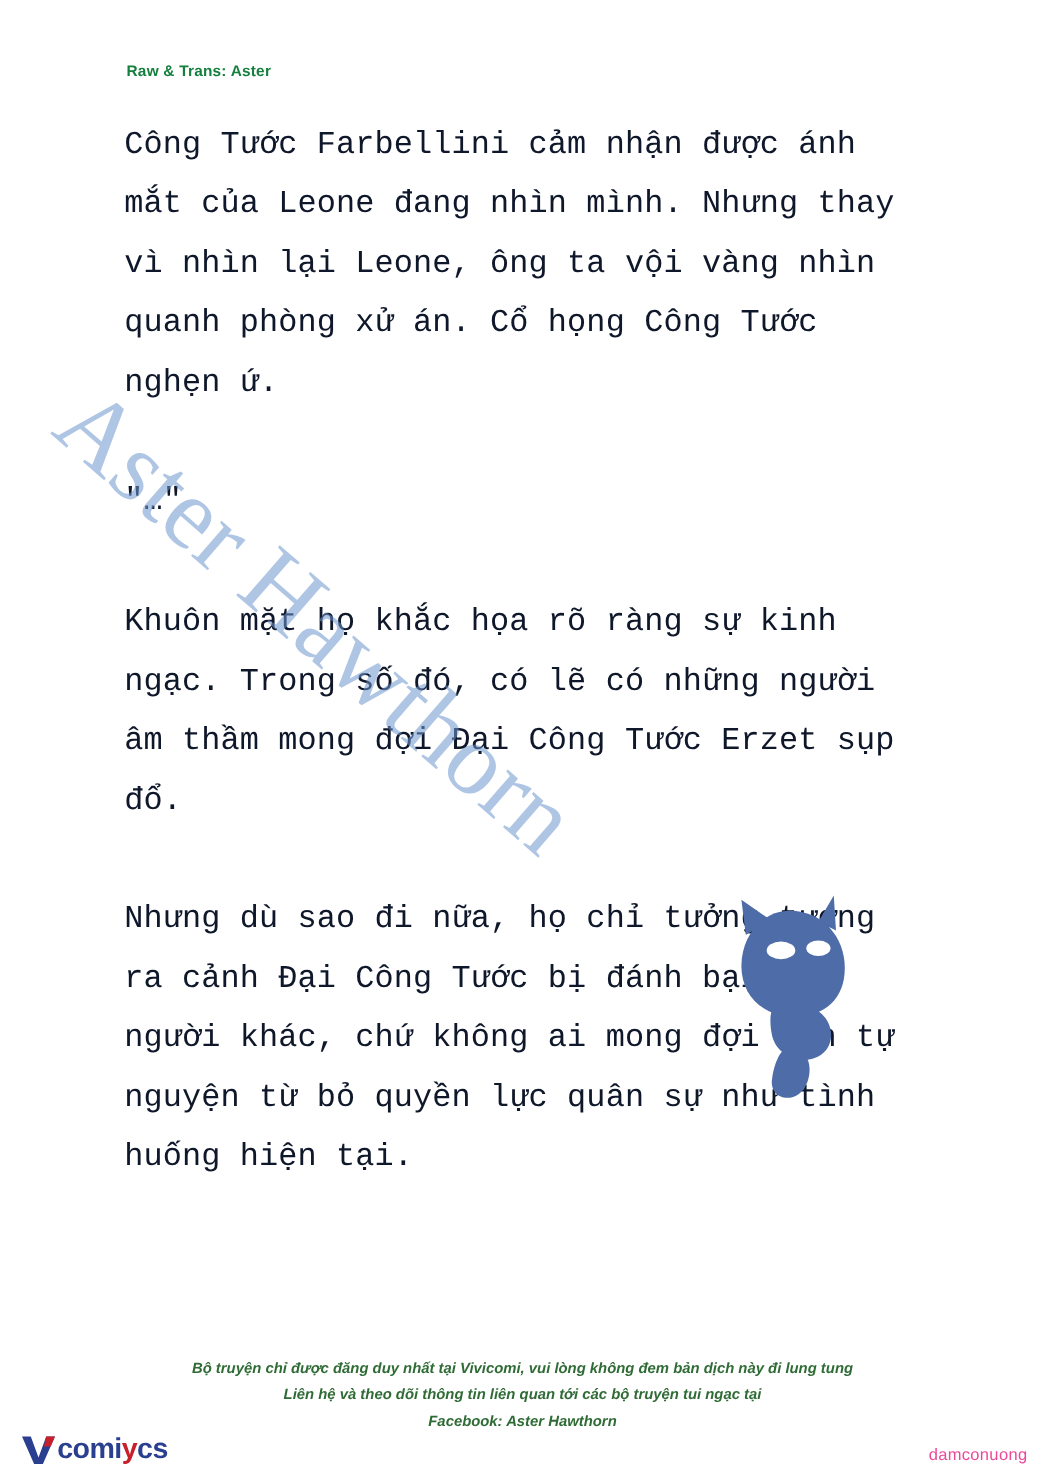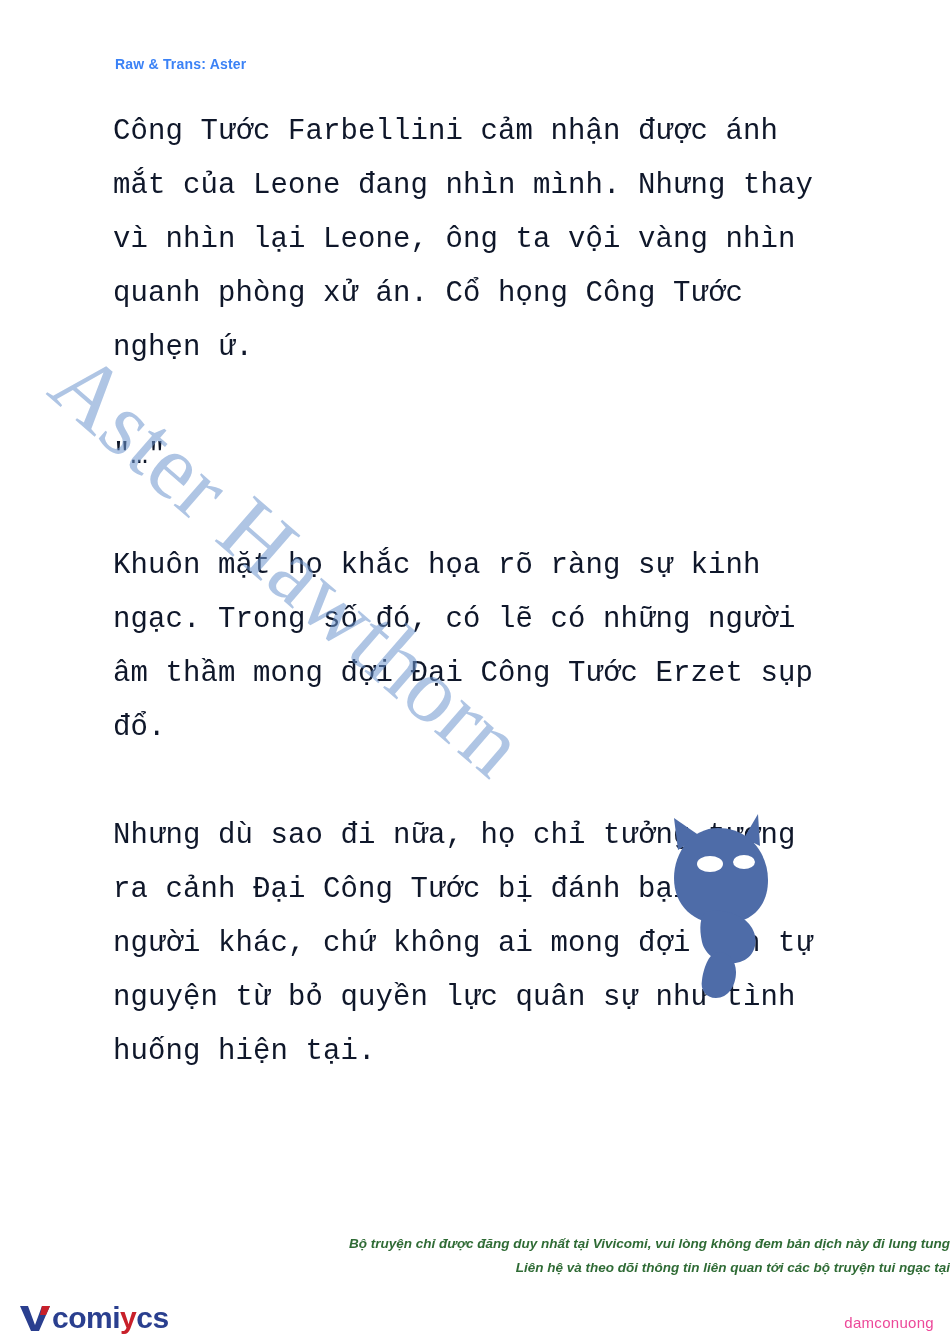--- a/index.html
+++ b/index.html
@@ -25,21 +25,21 @@
     overflow: hidden;
   }
 
   .header-label {
     position: absolute;
     left: 115px;
     top: 56px;
     font-family: "Liberation Sans", sans-serif;
     font-size: 14px;
     font-weight: bold;
-    color: #3b82f6;
+    color: #15803d;
     letter-spacing: 0.2px;
   }
 
   .content {
     position: absolute;
     left: 113px;
     top: 105px;
     width: 730px;
   }
 
@@ -88,21 +88,21 @@
     height: 190px;
     pointer-events: none;
     z-index: 4;
   }
 
   .footer-note {
     position: absolute;
     left: 0;
     top: 1232px;
     width: 950px;
-    text-align: right;
+    text-align: center;
     font-family: "Liberation Sans", sans-serif;
     font-size: 13.5px;
     font-style: italic;
     font-weight: bold;
     color: #2f6b35;
     line-height: 24px;
   }
   .footer-note div {
     margin: 0;
   }
@@ -128,21 +128,21 @@
     left: 0;
     top: 4px;
     width: 34px;
     height: 30px;
   }
   .brand-logo .brand-text {
     position: absolute;
     left: 34px;
     top: 2px;
     font-family: "Liberation Sans", sans-serif;
-    font-size: 30px;
+    font-size: 26px;
     font-weight: bold;
     color: #2a3f8f;
     letter-spacing: -0.5px;
   }
   .brand-logo .brand-text .y-accent { color: #c8202a; }
 
   .corner-tag {
     position: absolute;
     right: 16px;
     bottom: 12px;
@@ -182,20 +182,21 @@
       <g fill="#ffffff">
         <ellipse cx="62" cy="52" rx="13" ry="8"></ellipse>
         <ellipse cx="96" cy="50" rx="11" ry="7"></ellipse>
       </g>
     </svg>
   </div>
 
   <div class="footer-note">
     <div>Bộ truyện chỉ được đăng duy nhất tại Vivicomi, vui lòng không đem bản dịch này đi lung tung</div>
     <div>Liên hệ và theo dõi thông tin liên quan tới các bộ truyện tui ngạc tại</div>
+    <div>Facebook: Aster Hawthorn</div>
   </div>
 
   <div class="bottom-bar">
     <div class="brand-logo">
       <svg class="v-mark" viewBox="0 0 34 30" xmlns="http://www.w3.org/2000/svg">
         <path d="M2 3 L10 3 L17 22 L24 3 L32 3 L21 28 L13 28 Z" fill="#2a3f8f"></path>
         <path d="M24 3 L32 3 L28 12 L22 12 Z" fill="#c8202a"></path>
       </svg>
       <div class="brand-text">
         <span>comi</span><span class="y-accent">y</span><span>cs</span>

